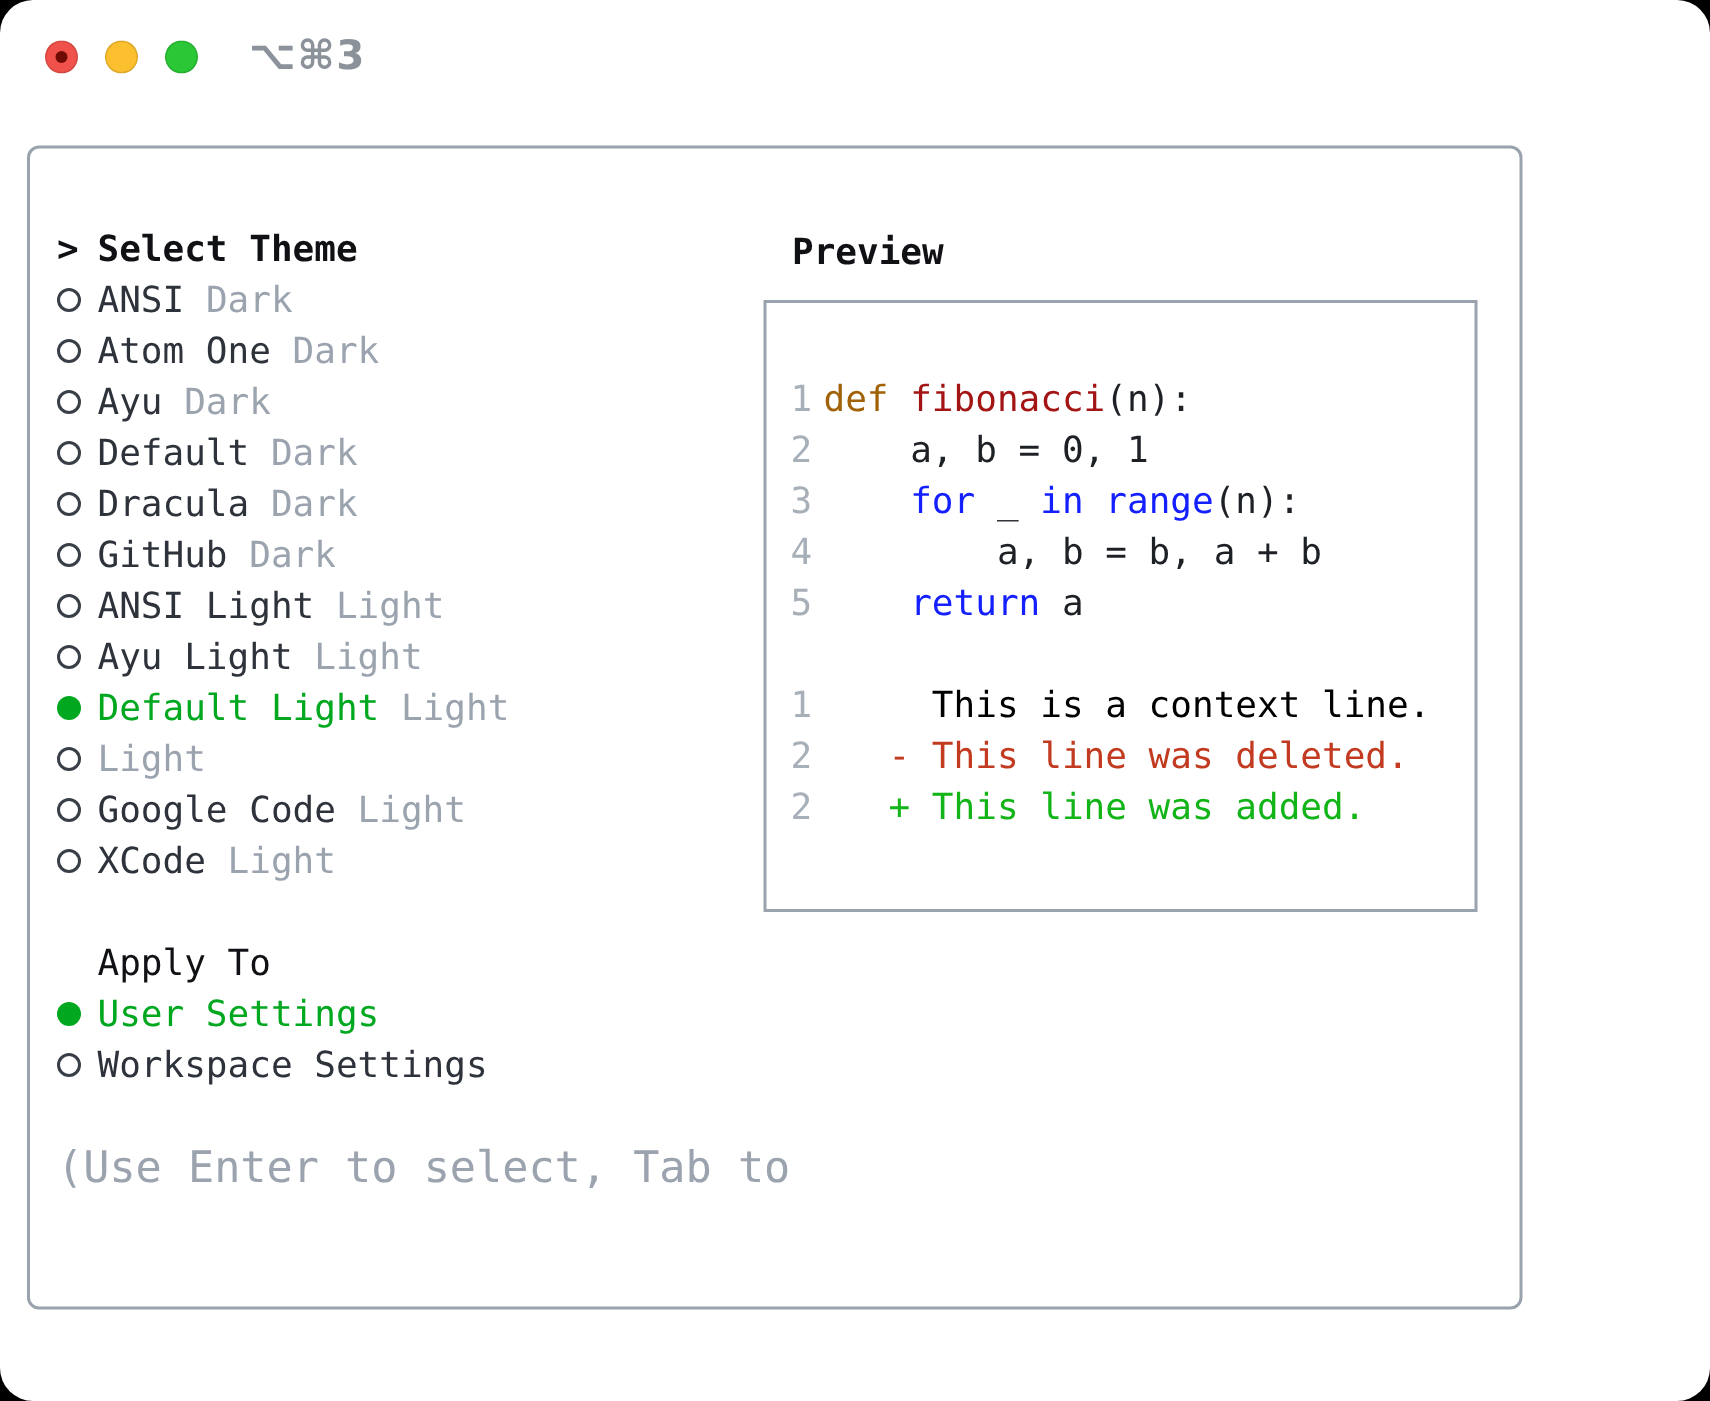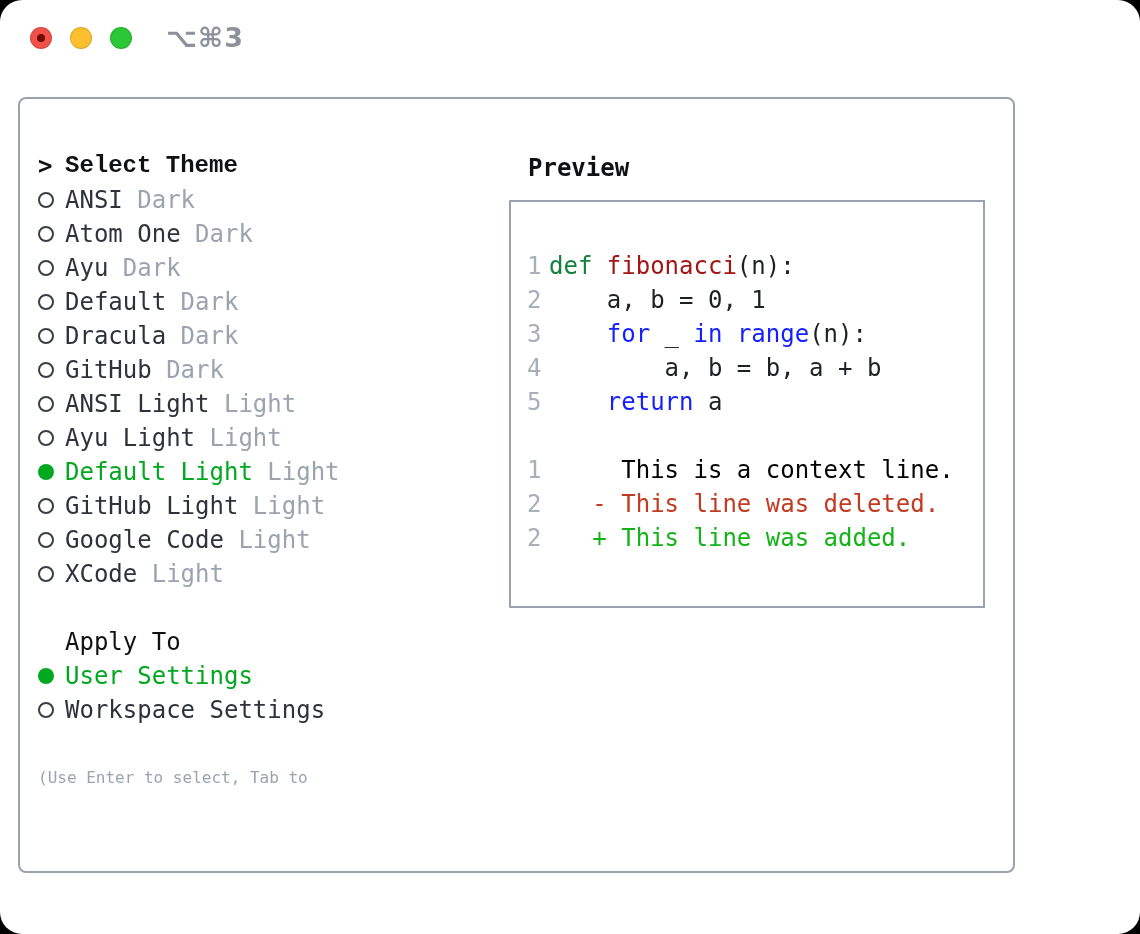--- a/index.html
+++ b/index.html
@@ -28,23 +28,23 @@
   .left-col{position:absolute;left:18px;top:50px;width:450px;}
   .row{display:flex;align-items:center;height:34px;font-size:24px;line-height:34px;
        color:var(--c-dark,#2e333b);white-space:pre;}
   .marker{flex:0 0 27px;display:flex;align-items:center;}
   .cursor{font-weight:bold;color:#101114;}
   .ring{width:12px;height:12px;border:2px solid #393f47;border-radius:50%;box-sizing:content-box;}
   .dot{width:16px;height:16px;border-radius:50%;background:var(--c-green,#00a81f);}
   .t-name{color:var(--c-dark,#2e333b);}
   .t-name.sel{color:var(--c-green,#00a81f);text-align:right;}
   .t-variant{color:var(--c-muted,#9aa3ae);}
-  .hdr{font-weight:bold;color:#101114;font-family:Liberation Mono, monospace;}
+  .hdr{font-weight:bold;color:#101114;}
   .subhdr{color:#101114;}
-  .hint{font-size:16px;line-height:34px;color:var(--c-muted,#9aa3ae);white-space:pre;}
+  .hint{font-size:29px;line-height:34px;color:var(--c-muted,#9aa3ae);white-space:pre;}
 
   
   .preview-title{position:absolute;left:508px;top:52px;height:34px;line-height:34px;
        font-size:24px;font-weight:bold;color:#101114;}
   .preview-box{position:absolute;left:489px;top:101px;width:476px;height:408px;
        box-sizing:border-box;border:2px solid #9aa3ad;background:#fff;
        padding:47px 0 0 16px;overflow:hidden;}
   .pline{height:34px;line-height:34px;font-size:24px;white-space:pre;}
   .ln{display:inline-block;width:22px;color:var(--c-ln,#a7afb9);}
 </style>
@@ -73,21 +73,21 @@
         <div id="theme-list">
             <div class="row"><span class="marker"><span class="ring"></span></span><span class="t-name">ANSI </span><span class="t-variant">Dark</span></div>
             <div class="row"><span class="marker"><span class="ring"></span></span><span class="t-name">Atom One </span><span class="t-variant">Dark</span></div>
             <div class="row"><span class="marker"><span class="ring"></span></span><span class="t-name">Ayu </span><span class="t-variant">Dark</span></div>
             <div class="row"><span class="marker"><span class="ring"></span></span><span class="t-name">Default </span><span class="t-variant">Dark</span></div>
             <div class="row"><span class="marker"><span class="ring"></span></span><span class="t-name">Dracula </span><span class="t-variant">Dark</span></div>
             <div class="row"><span class="marker"><span class="ring"></span></span><span class="t-name">GitHub </span><span class="t-variant">Dark</span></div>
             <div class="row"><span class="marker"><span class="ring"></span></span><span class="t-name">ANSI Light </span><span class="t-variant">Light</span></div>
             <div class="row"><span class="marker"><span class="ring"></span></span><span class="t-name">Ayu Light </span><span class="t-variant">Light</span></div>
             <div class="row"><span class="marker"><span class="dot"></span></span><span class="t-name sel">Default Light </span><span class="t-variant">Light</span></div>
-            <div class="row"><span class="marker"><span class="ring"></span></span><span class="t-name">GitHub Light </span><span class="t-variant">Light</span></div>
+            <div class="row"><span class="marker"><span class="ring"></span></span><span class="t-variant">Light</span></div>
             <div class="row"><span class="marker"><span class="ring"></span></span><span class="t-name">Google Code </span><span class="t-variant">Light</span></div>
             <div class="row"><span class="marker"><span class="ring"></span></span><span class="t-name">XCode </span><span class="t-variant">Light</span></div>
           </div>
 
         <div class="row"></div>
 
         <div class="row">
           <span class="marker"></span>
           <span class="subhdr">Apply To</span>
         </div>
@@ -99,21 +99,21 @@
 
         <div class="row"></div>
 
         <div class="hint">(Use Enter to select, Tab to</div>
       </div>
 
       <div class="preview-title">Preview</div>
 
       <div class="preview-box">
         <div id="preview-lines">
-            <div class="pline"><span class="ln">1</span><span style="color: #15803d;">def </span><span style="color: rgb(163, 21, 21); text-align: right;">fibonacci</span><span style="color: rgb(29, 32, 37);">(n):</span></div>
+            <div class="pline"><span class="ln">1</span><span style="color: #a16207;">def </span><span style="color: rgb(163, 21, 21); text-align: right;">fibonacci</span><span style="color: rgb(29, 32, 37);">(n):</span></div>
             <div class="pline"><span class="ln">2</span><span style="color: rgb(29, 32, 37);">    a, b = 0, 1</span></div>
             <div class="pline"><span class="ln">3</span><span style="color: rgb(29, 32, 37);">    </span><span style="color: rgb(20, 32, 255);">for</span><span style="color: rgb(29, 32, 37);"> _ </span><span style="color: rgb(20, 32, 255);">in</span><span style="color: rgb(29, 32, 37);"> </span><span style="color: rgb(20, 32, 255);">range</span><span style="color: rgb(29, 32, 37);">(n):</span></div>
             <div class="pline"><span class="ln">4</span><span style="color: rgb(29, 32, 37);">        a, b = b, a + b</span></div>
             <div class="pline"><span class="ln">5</span><span style="color: rgb(29, 32, 37);">    </span><span style="color: rgb(20, 32, 255);">return</span><span style="color: rgb(29, 32, 37);"> a</span></div>
             <div class="pline"><span class="ln"></span></div>
             <div class="pline"><span class="ln">1</span><span style="color: #000000;">     This is a context line.</span></div>
             <div class="pline"><span class="ln">2</span><span style="color: rgb(194, 58, 32);">   - This line was deleted.</span></div>
             <div class="pline"><span class="ln">2</span><span style="color: rgb(18, 180, 24);">   + This line was added.</span></div>
           </div>
       </div>

